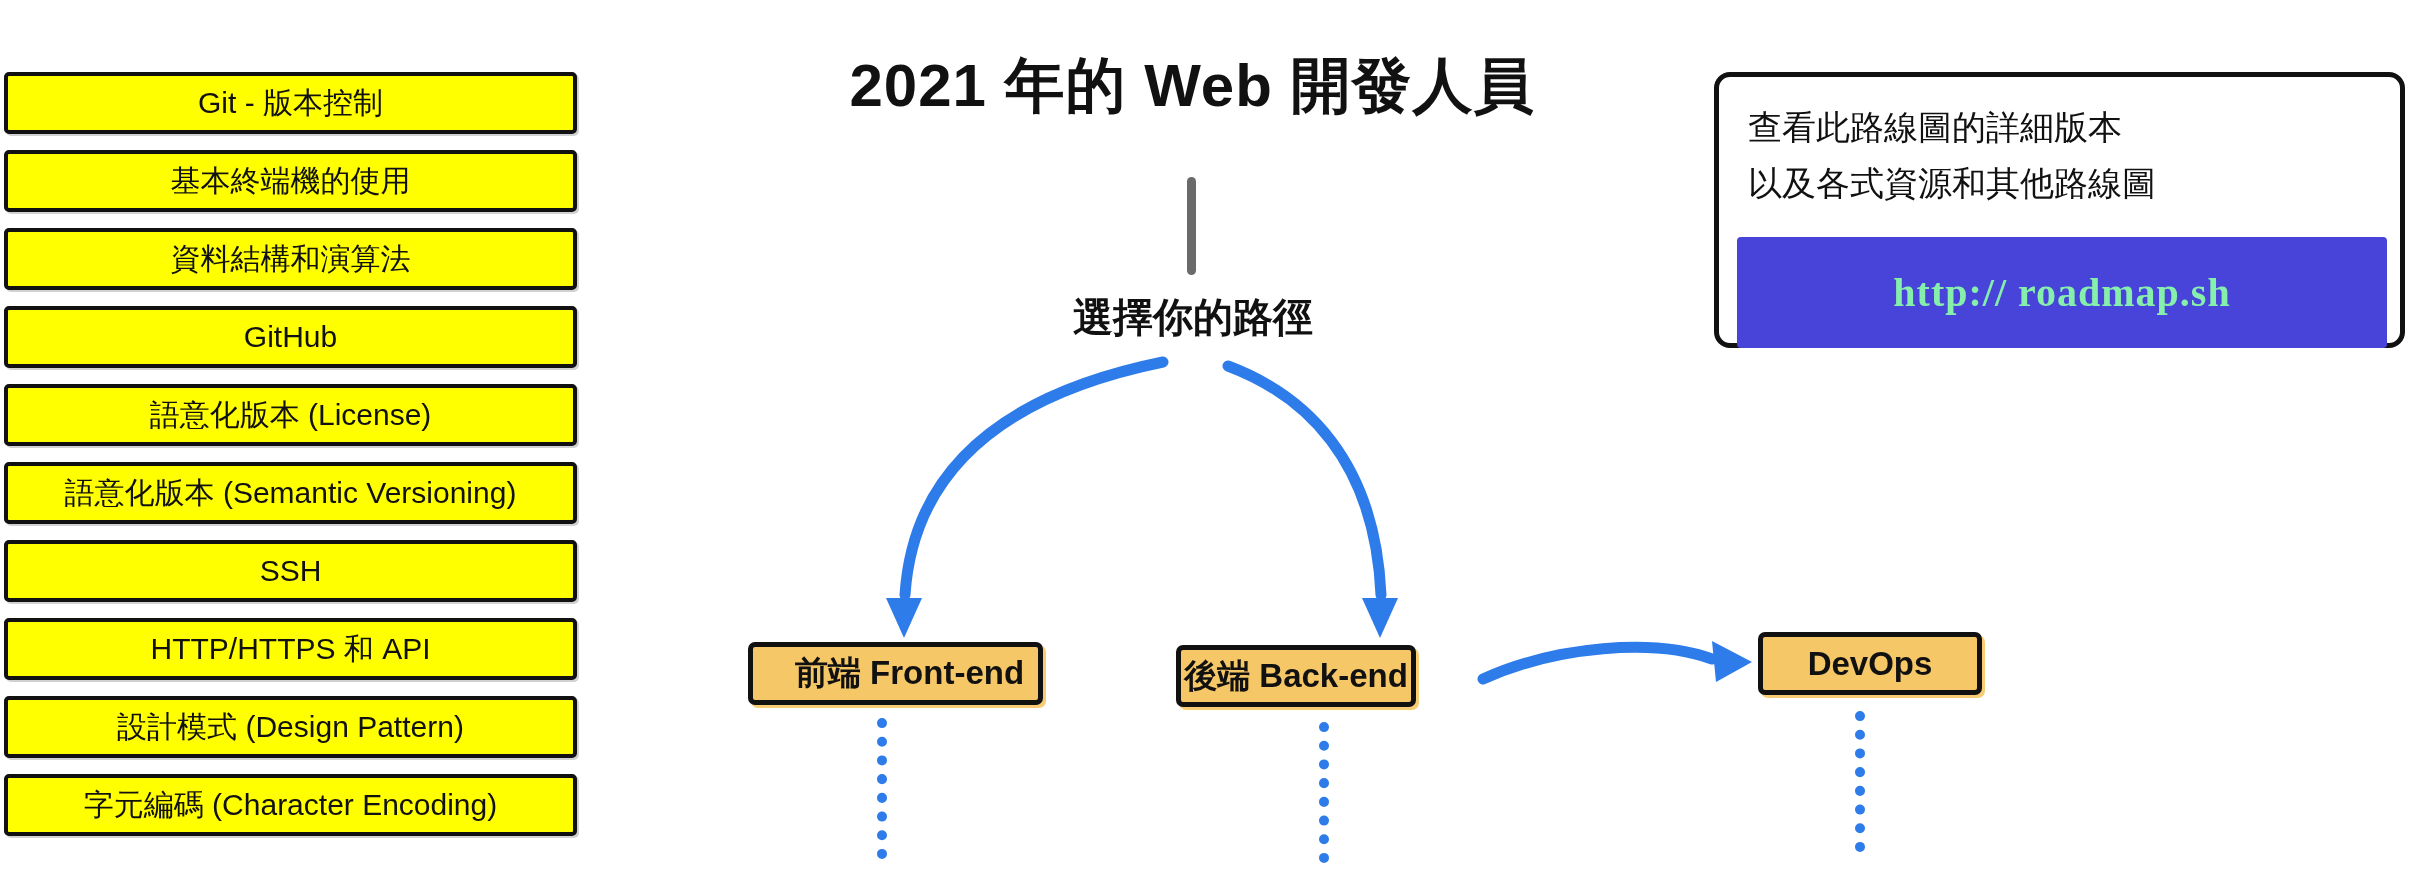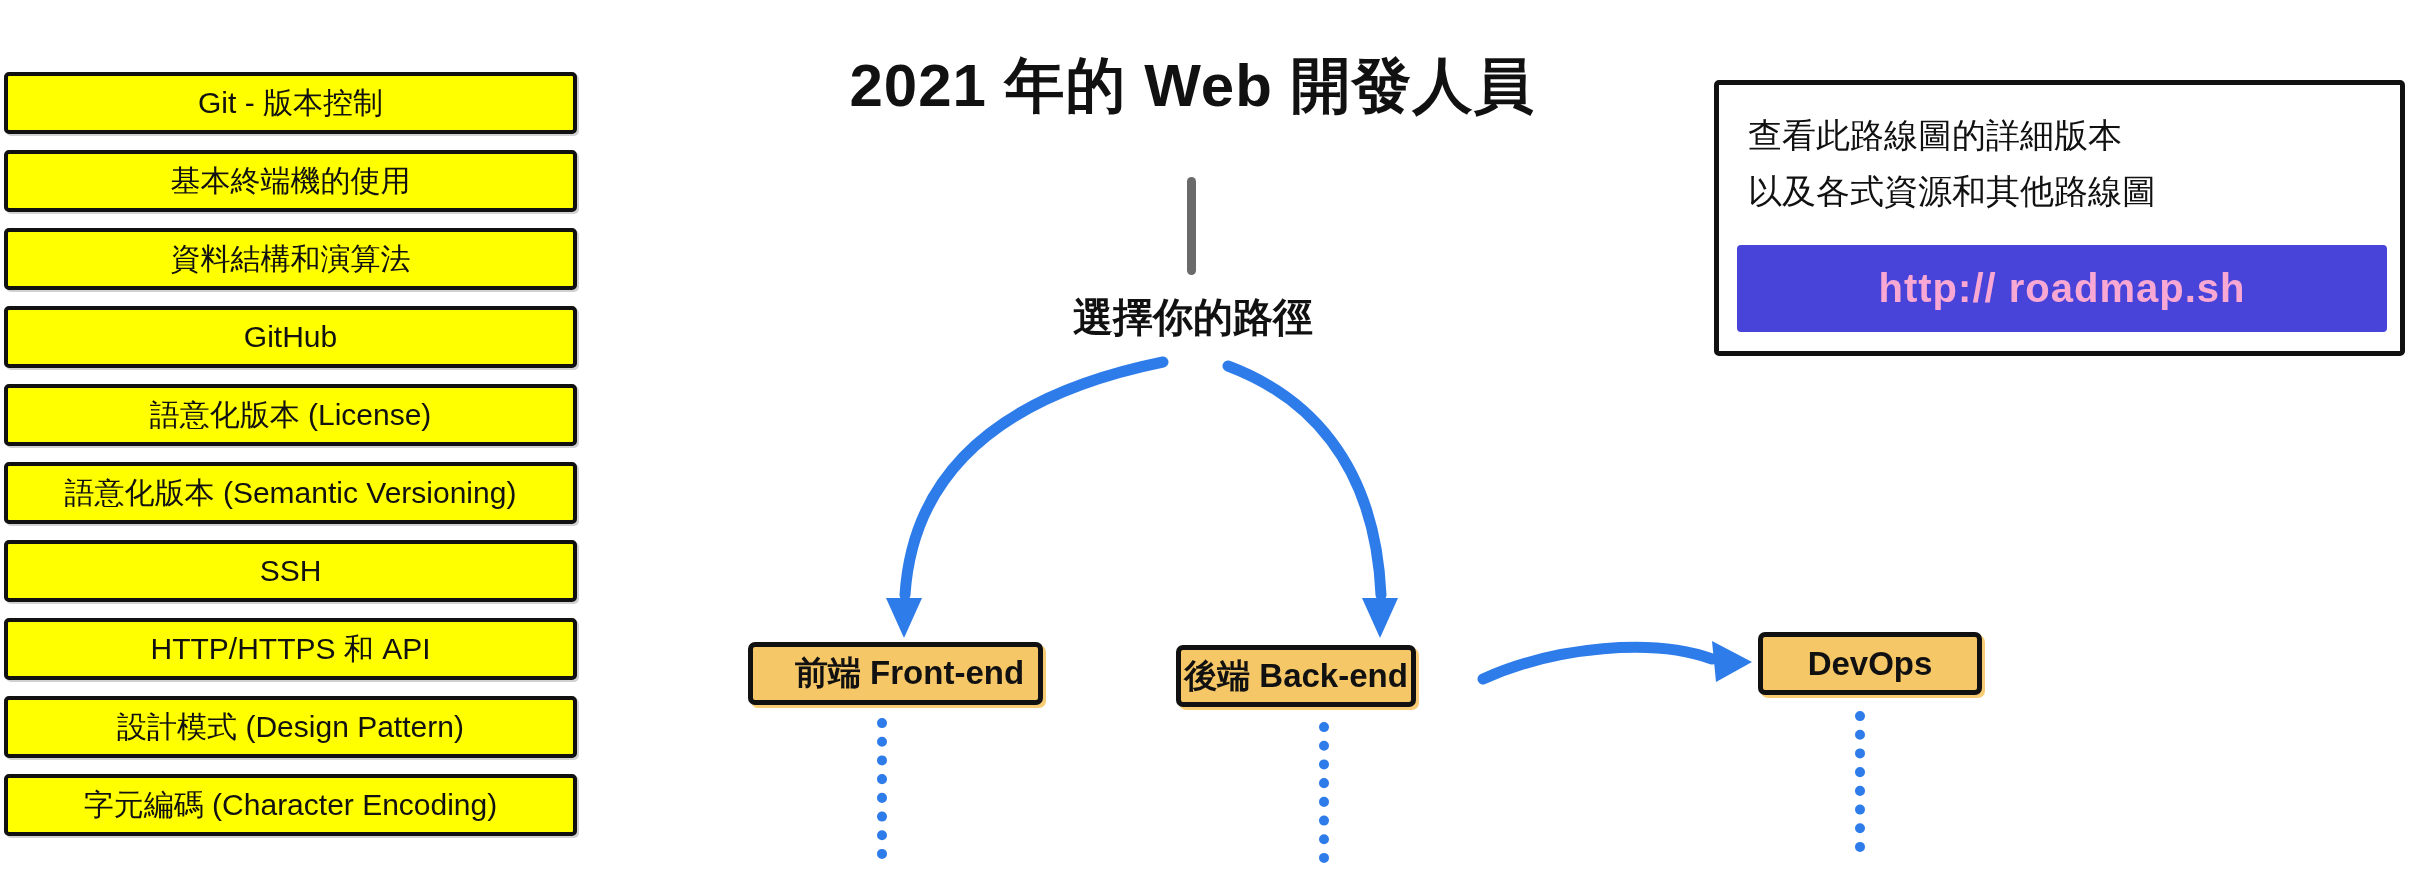--- a/index.html
+++ b/index.html
@@ -41,30 +41,30 @@
   .node-frontend{left:748px;top:642px;width:257px;height:53px;padding-left:28px;}
   .node-backend{left:1176px;top:645px;width:230px;height:52px;}
   .node-devops{left:1758px;top:632px;width:214px;height:53px;}
   
   svg.overlay{position:absolute;left:0;top:0;pointer-events:none;}
   .arrow{fill:none;stroke:var(--blue);stroke-width:11;stroke-linecap:round;}
   .head{fill:var(--blue);stroke:none;}
   .dotline{fill:none;stroke:var(--blue);stroke-width:10;stroke-linecap:round;stroke-dasharray:0.1 18.6;}
   
   .info-box{
-    position:absolute;left:1714px;top:80px;width:681px;height:266px;
-    background:#ffffff;border:5px solid var(--border);border-radius:5px;
+    position:absolute;left:1714px;top:72px;width:681px;height:266px;
+    background:#ffffff;border:5px solid var(--border);border-radius:16px;
   }
   .info-line1{position:absolute;left:29px;top:28px;font-size:34px;font-weight:400;}
   .info-line2{position:absolute;left:29px;top:84px;font-size:34px;font-weight:400;}
   .info-button{
-    position:absolute;left:18px;top:160px;width:650px;height:87px;background:var(--purple);
+    position:absolute;left:18px;top:160px;width:650px;height:111px;background:var(--purple);
     border:none;border-radius:4px;display:flex;align-items:center;justify-content:center;
-    color:#f9a8d4;font-size:40px;font-weight:700;cursor:pointer;
-    font-family:Liberation Sans, sans-serif;letter-spacing:1px;
+    color:#86efac;font-size:40px;font-weight:700;cursor:pointer;
+    font-family:Liberation Serif, serif;letter-spacing:1px;
   }
 </style>
 </head>
 <body>
 
 <div class="canvas">
 
 
   <div class="ybox" style="top:72px">Git - 版本控制</div>
   <div class="ybox" style="top:150px">基本終端機的使用</div>

